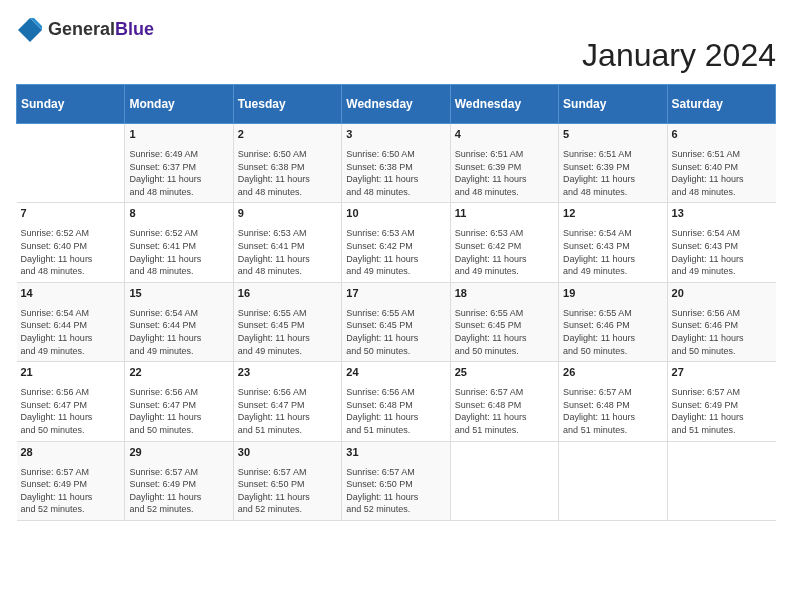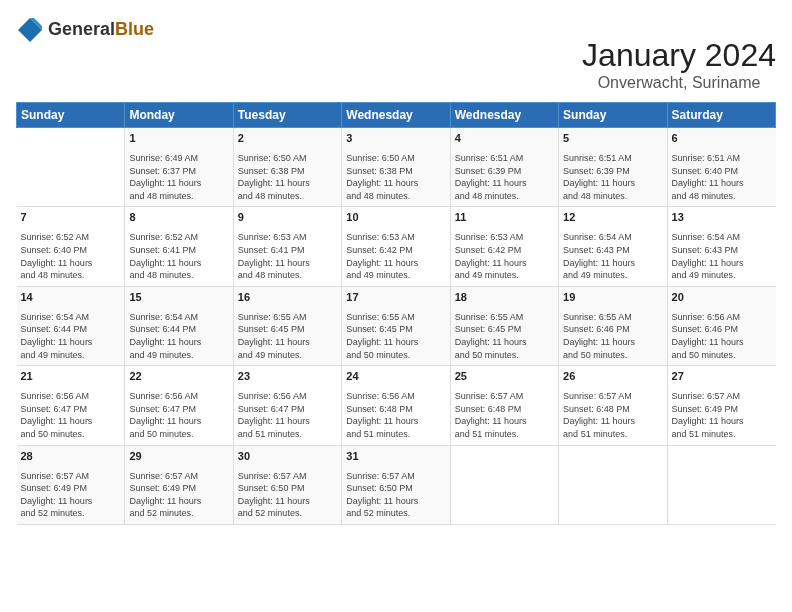--- a/index.html
+++ b/index.html
@@ -28,21 +28,21 @@
     }
     .logo-text-general {
       font-size: 18px;
       font-weight: bold;
       color: #333;
       line-height: 1.1;
     }
     .logo-text-blue {
       font-size: 18px;
       font-weight: bold;
-      color: #a16207;
+      color: #4c1d95;
       line-height: 1.1;
     }
     .logo-icon {
       width: 28px;
       height: 28px;
     }
     .title-block {
       text-align: center;
       margin-top: 21px;
     }
@@ -61,21 +61,21 @@
       border-collapse: collapse;
       table-layout: fixed;
     }
     thead tr {
       background: #2a6db5;
     }
     thead th {
       color: #fff;
       font-size: 12px;
       font-weight: bold;
-      padding: 5px 4px;
+      padding: 12px 4px;
       text-align: left;
       border: 1px solid #5090cc;
     }
     tbody tr {
       border-bottom: 1px solid #ccc;
     }
     tbody td {
       vertical-align: top;
       padding: 4px 4px;
       font-size: 9.5px;
@@ -114,21 +114,20 @@
       </svg>
       <div>
         <div style="display:flex;align-items:baseline;gap:0">
           <span class="logo-text-general">General</span>
           <span class="logo-text-blue">Blue</span>
         </div>
       </div>
     </div>
     <div class="title-block">
       <h1>January 2024</h1>
-      <h2>Onverwacht, Suriname</h2>
     </div>
   </div>
 
   <table>
     <thead>
       <tr>
       <th>Sunday</th>
           <th>Monday</th>
           <th>Tuesday</th>
           <th>Wednesday</th>

